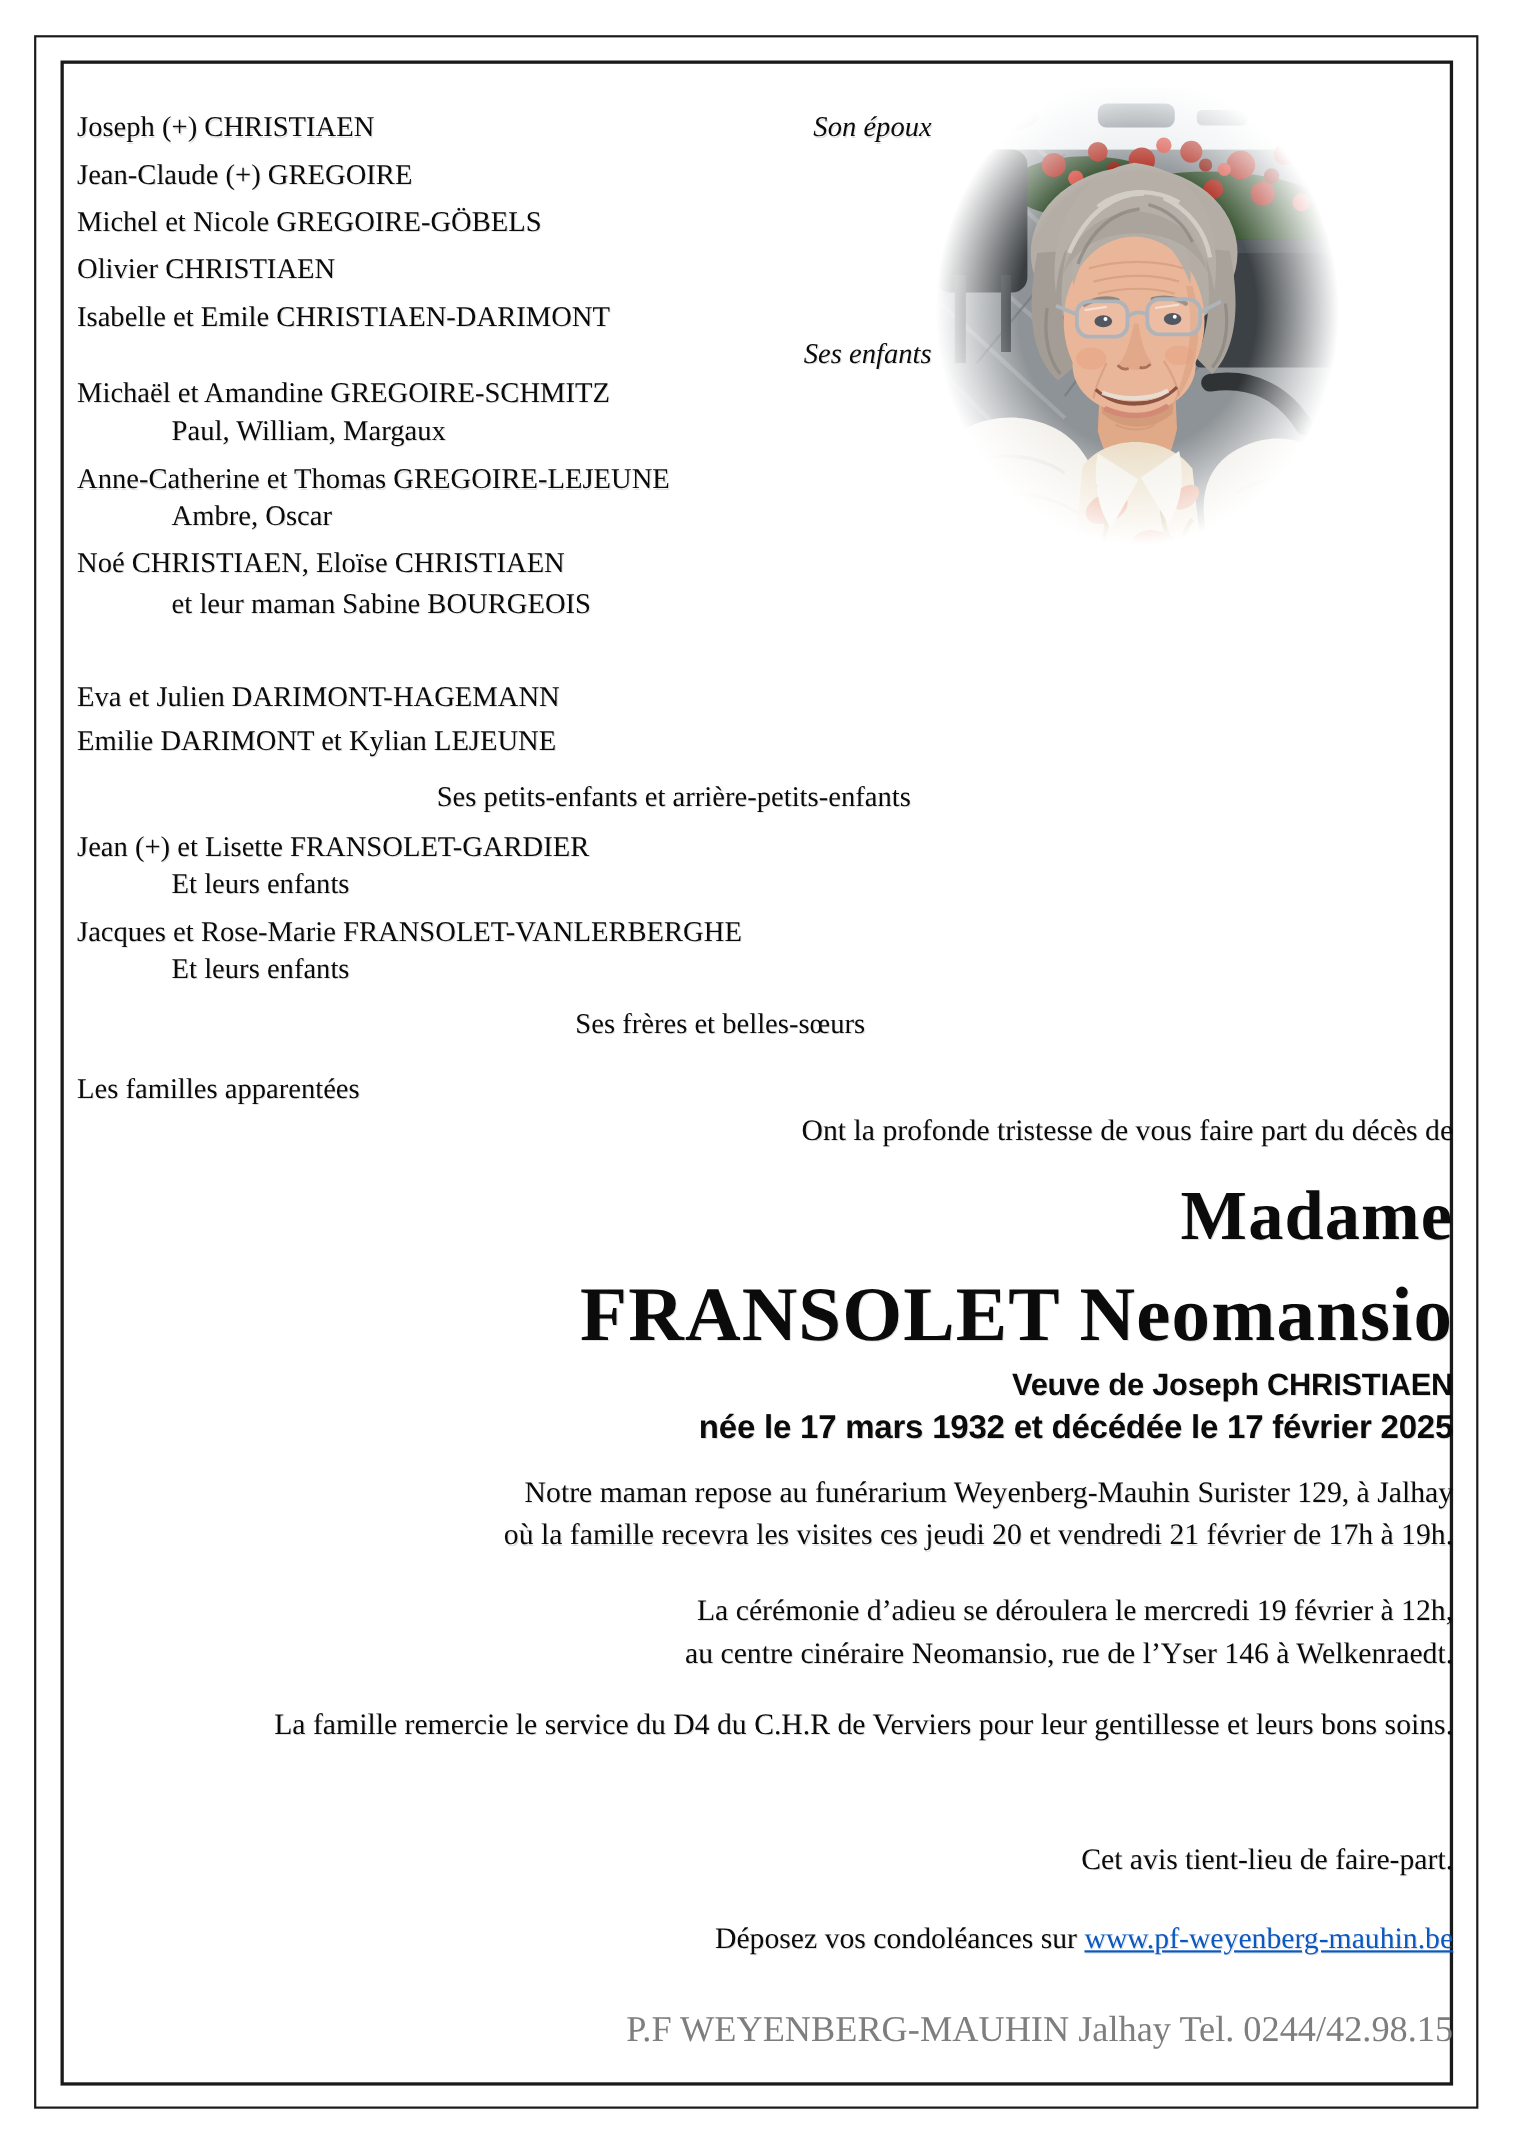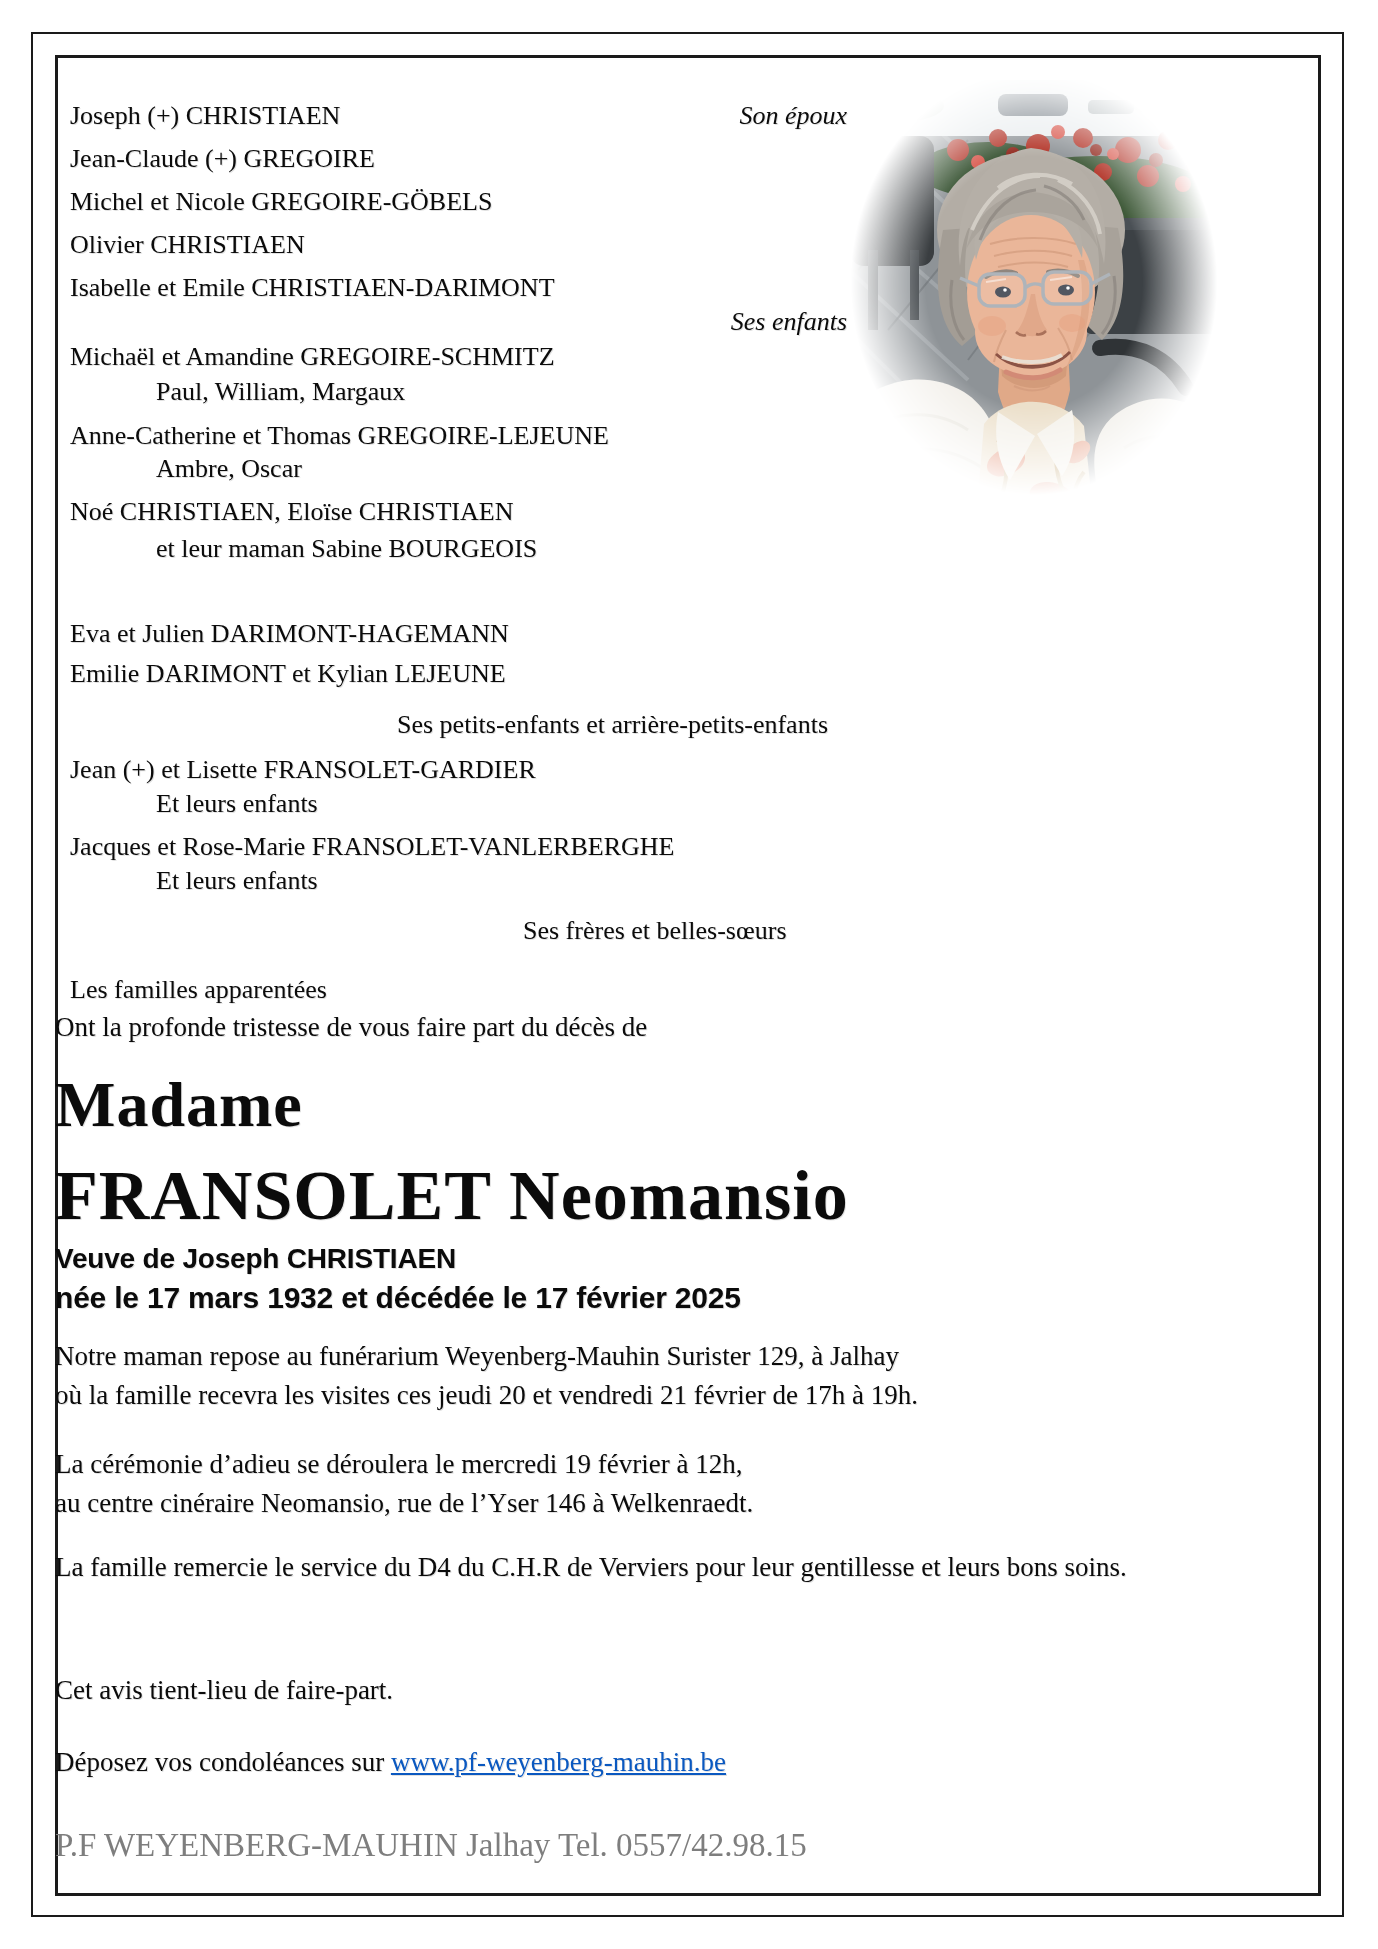--- a/index.html
+++ b/index.html
@@ -45,21 +45,21 @@
     font-size: 26px;
     line-height: 30px;
     white-space: nowrap;
     text-shadow: 1px 1px 0 rgba(0,0,0,0.12);
     font-style: italic;
   }
   .centered {
     position: absolute;
     left: 55px;
     width: 1266px;
-    text-align: left;
+    text-align: right;
     white-space: nowrap;
     text-shadow: 1px 1px 0 rgba(0,0,0,0.12);
   }
   .intro { font-size: 27px; line-height: 30px; }
   .title-madame {
     font-size: 64px;
     line-height: 74px;
     font-weight: bold;
     letter-spacing: 1px;
   }
@@ -288,15 +288,15 @@
   <div class="centered para" style="top:1484px">au centre cinéraire Neomansio, rue de l’Yser 146 à Welkenraedt.</div>
 
   <div class="centered para" style="top:1548px">La famille remercie le service du D4 du C.H.R de Verviers pour leur gentillesse et leurs bons soins.</div>
 
   <div class="centered para" style="top:1671px">Cet avis tient-lieu de faire-part.</div>
 
   <div class="centered para" style="top:1743px">
     <span>Déposez vos condoléances sur </span><a class="condolence-link" href="www.pf-weyenberg-mauhin.be">www.pf-weyenberg-mauhin.be</a>
   </div>
 
-  <div class="centered footer-line" style="top:1823px">P.F WEYENBERG-MAUHIN Jalhay Tel. 0557/42.98.15</div>
+  <div class="centered footer-line" style="top:1823px">P.F WEYENBERG-MAUHIN Jalhay Tel. 0244/42.98.15</div>
 
 </div>
 
 </body></html>

